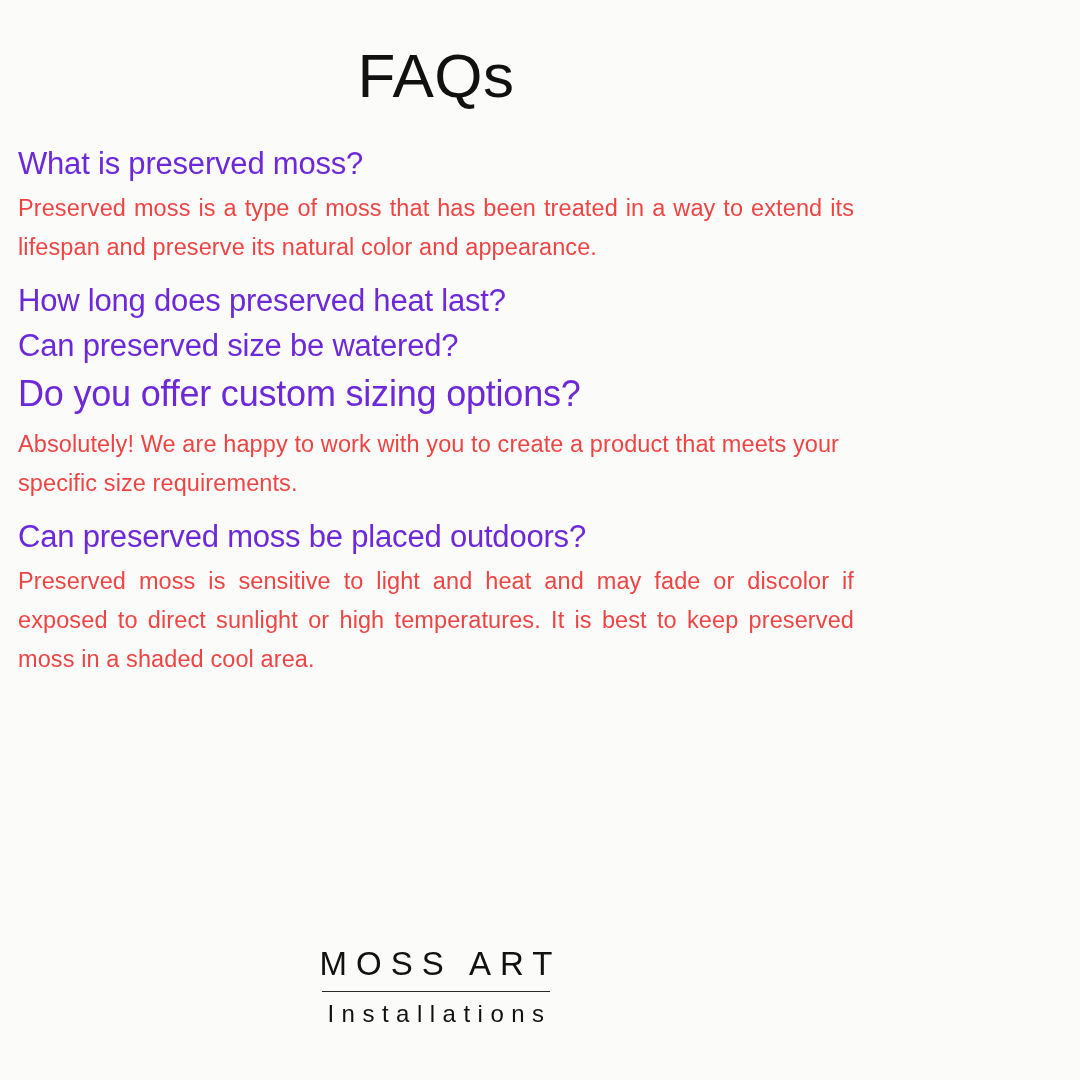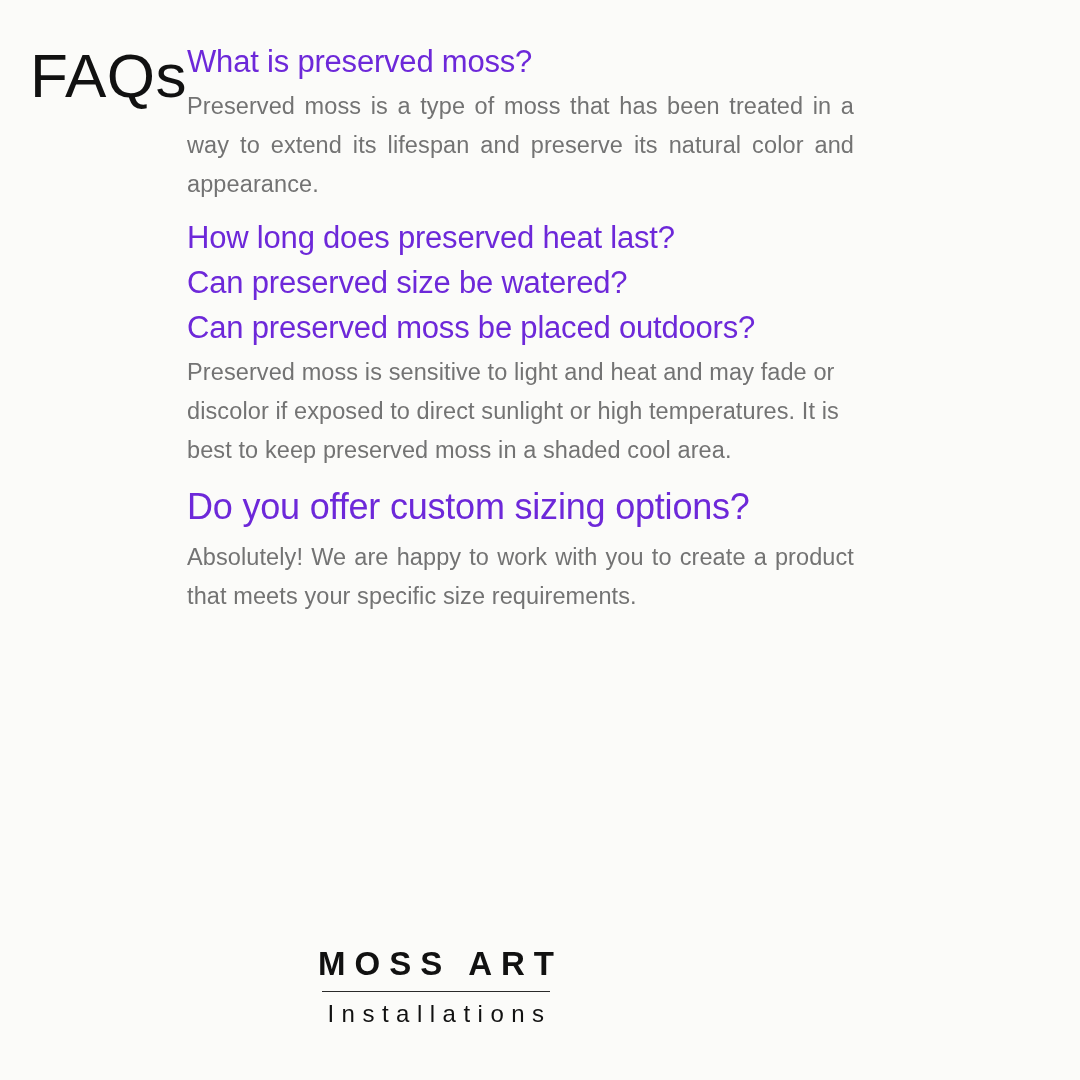--- a/index.html
+++ b/index.html
@@ -12,23 +12,23 @@
     background: #fbfbf9;
     font-family: "Liberation Sans", sans-serif;
     color: #1a1a1a;
     overflow: hidden;
   }
   .page {
     position: relative;
     width: 872px;
     height: 1080px;
     box-sizing: border-box;
-    padding: 42px 18px 0 30px;
+    padding: 42px 18px 0 18px;
     display: flex;
-    flex-direction: row;
+    flex-direction: column;
   }
   .page-title {
     text-align: center;
     font-size: 62px;
     font-weight: 400;
     letter-spacing: 0.5px;
     line-height: 1.1;
     margin: 0 0 34px 0;
     color: #111;
   }
@@ -47,41 +47,41 @@
     letter-spacing: -0.2px;
   }
   .faq-item.large .faq-question {
     font-size: 36px;
     margin-bottom: 8px;
   }
   .faq-answer {
     font-size: 23.5px;
     font-weight: 400;
     line-height: 1.66;
-    color: #737373;
+    color: #ef4444;
     margin: 0 0 14px 0;
     text-align: justify;
     text-justify: inter-word;
     letter-spacing: 0.1px;
   }
   .faq-item:nth-child(3) .faq-answer,
   .faq-item:nth-child(4) .faq-answer {
     text-align: left;
   }
   .footer {
     position: absolute;
     left: 0;
     right: 0;
     bottom: 52px;
     text-align: center;
   }
   .brand-name {
     font-size: 33px;
     letter-spacing: 9px;
-    font-weight: 700;
+    font-weight: 400;
     color: #111;
     padding-left: 9px;
     line-height: 1.1;
   }
   .brand-rule {
     width: 228px;
     height: 1px;
     background: #2a2a2a;
     margin: 9px auto 8px auto;
   }
@@ -108,28 +108,28 @@
     </div>
 
     <div class="faq-item">
       <div class="faq-question">How long does preserved heat last?</div>
     </div>
 
     <div class="faq-item">
       <div class="faq-question">Can preserved size be watered?</div>
     </div>
 
+    <div class="faq-item large">
+      <div class="faq-question">Do you offer custom sizing options?</div>
+      <div class="faq-answer">Absolutely! We are happy to work with you to create a product that meets your specific size requirements.</div>
+    </div>
+
     <div class="faq-item">
       <div class="faq-question">Can preserved moss be placed outdoors?</div>
       <div class="faq-answer">Preserved moss is sensitive to light and heat and may fade or discolor if exposed to direct sunlight or high temperatures. It is best to keep preserved moss in a shaded cool area.</div>
-    </div>
-
-    <div class="faq-item large">
-      <div class="faq-question">Do you offer custom sizing options?</div>
-      <div class="faq-answer">Absolutely! We are happy to work with you to create a product that meets your specific size requirements.</div>
     </div>
 
   </div>
 
   <div class="footer">
     <div class="brand-name">MOSS ART</div>
     <div class="brand-rule"></div>
     <div class="brand-sub">Installations</div>
   </div>
 

